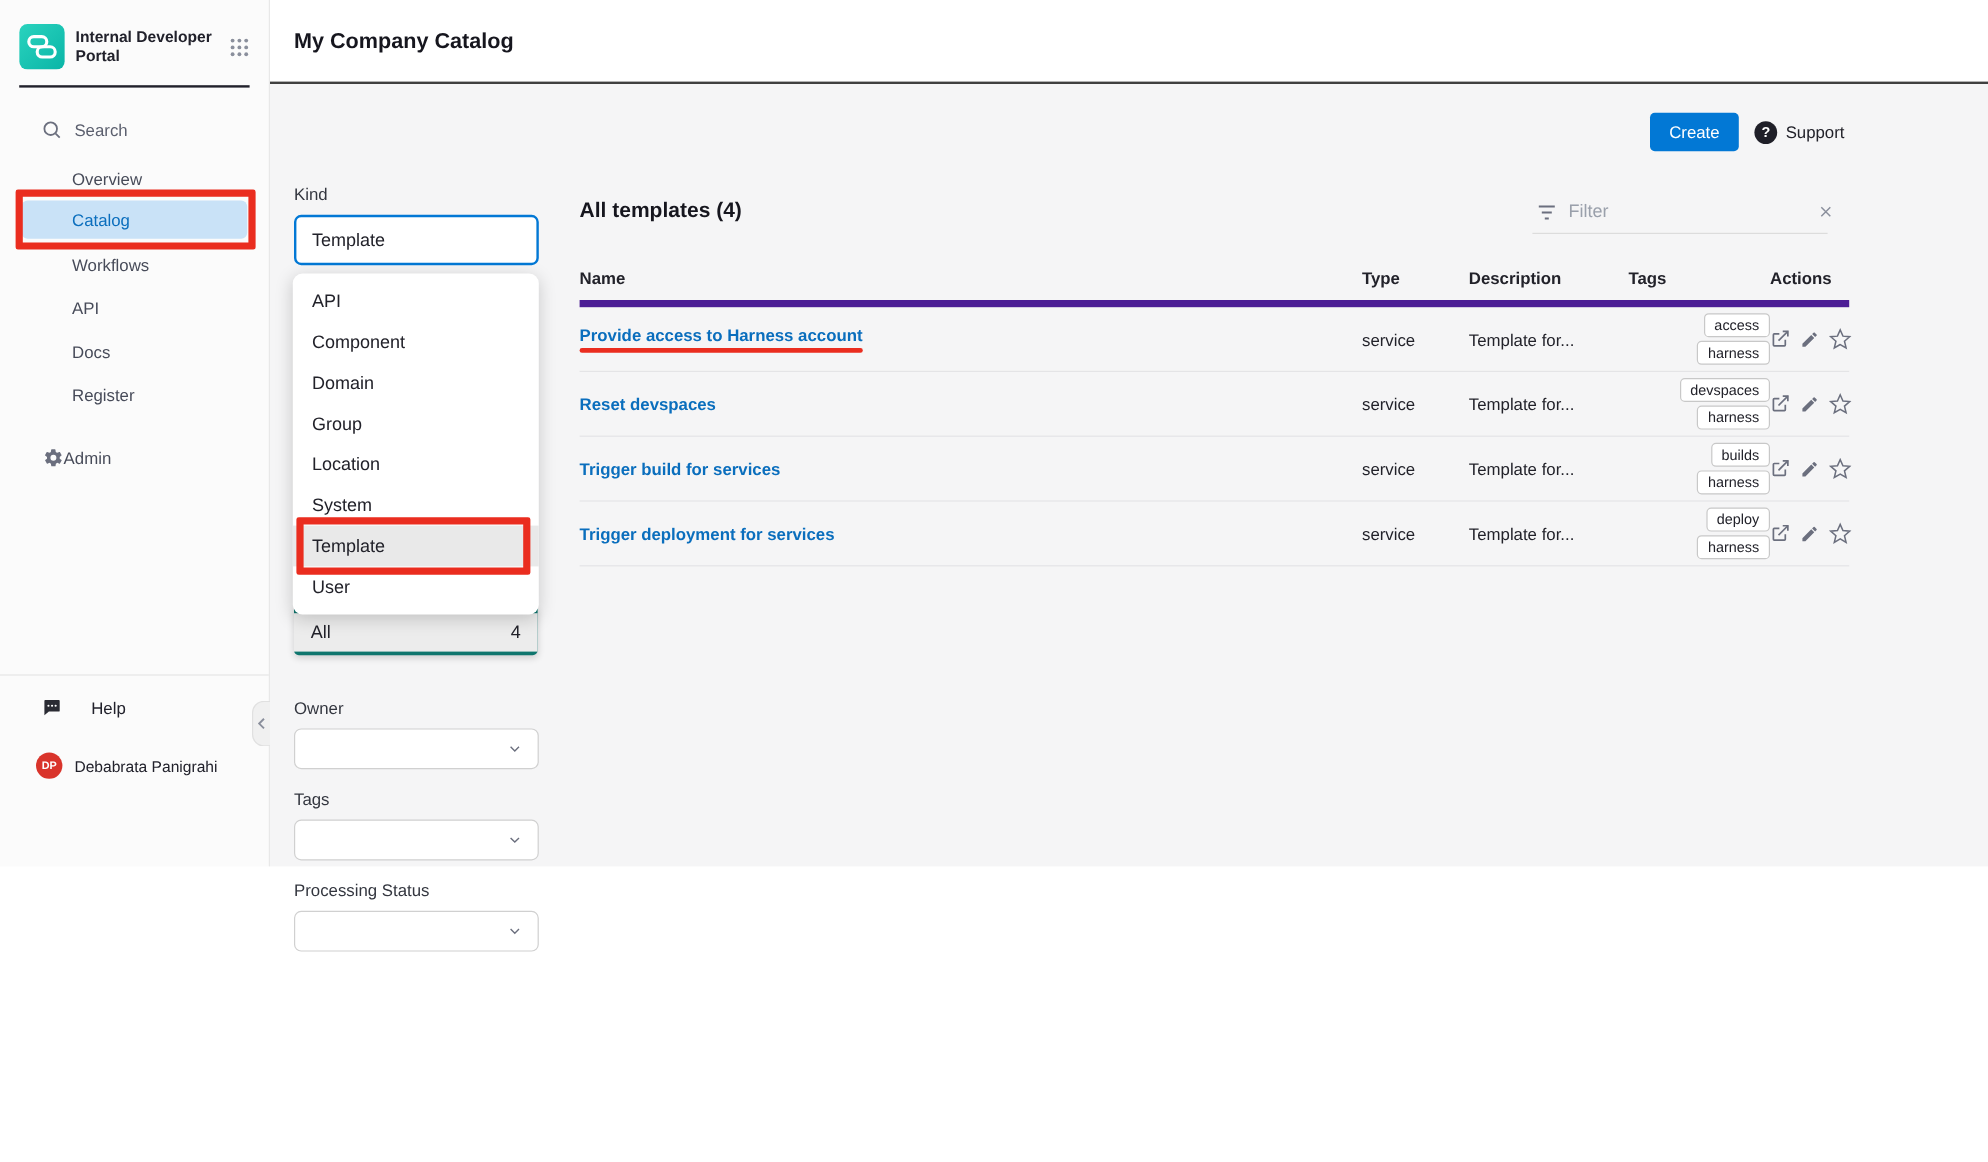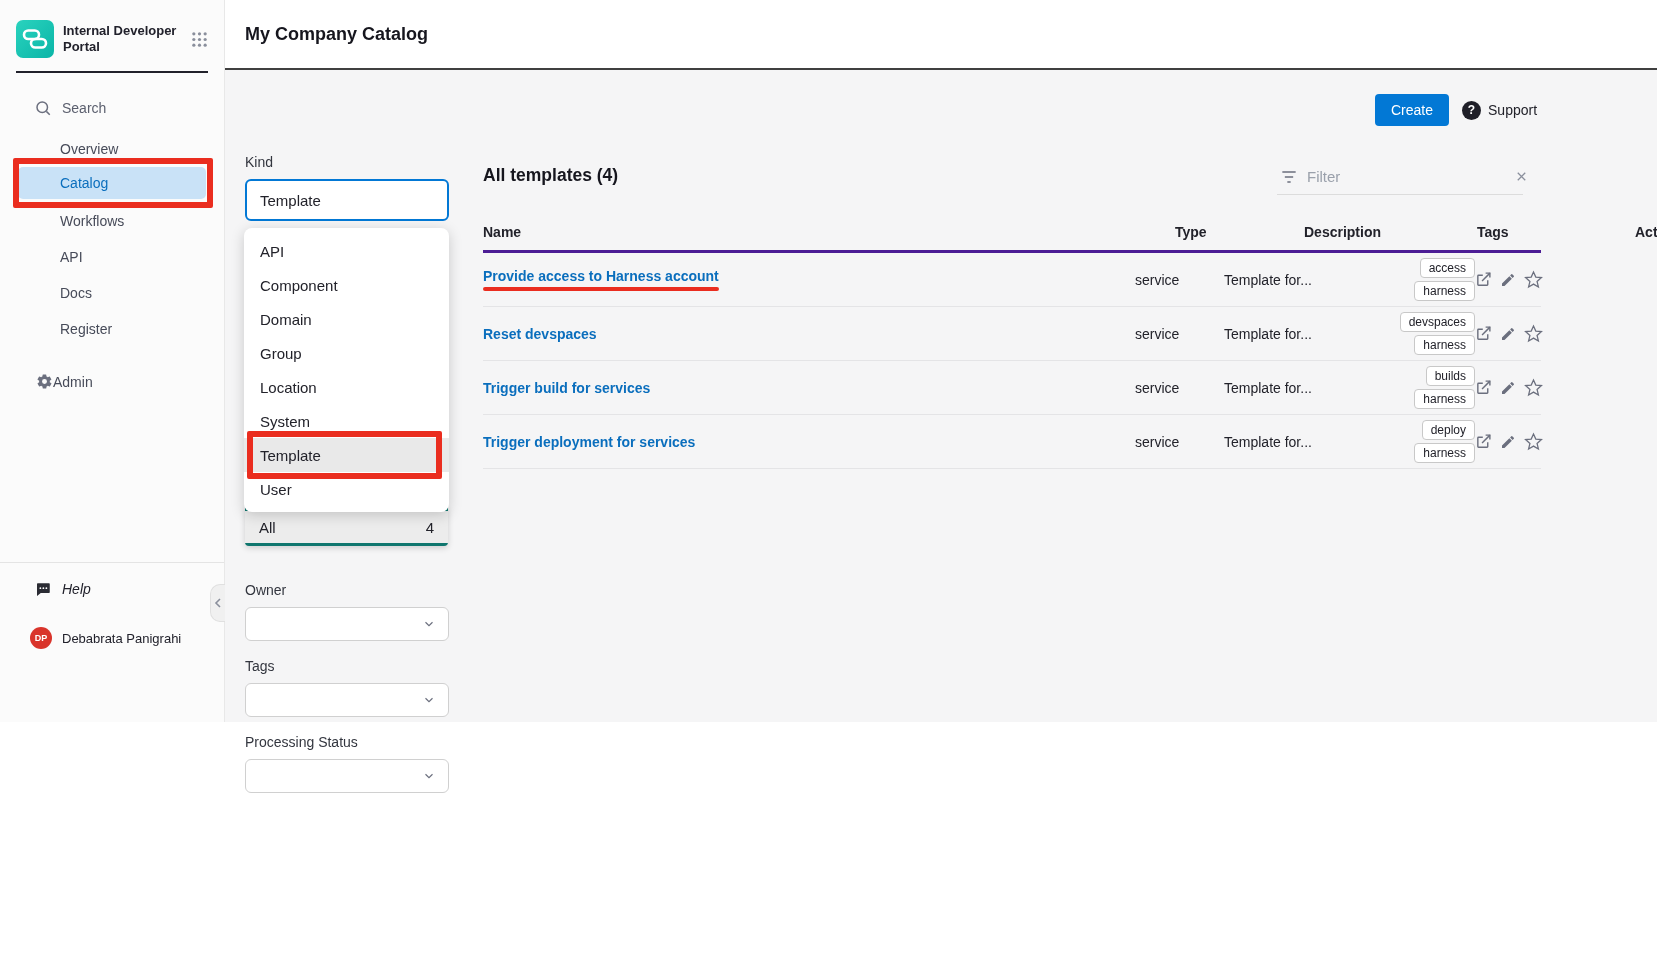--- a/index.html
+++ b/index.html
@@ -21,22 +21,22 @@
     font-size:14px; color:#474b59; cursor:pointer; }
   .nav-item-active-wrap { height:36px; display:flex; padding:0 18px; }
   .nav-item.active { position:relative; flex:1; height:32px; padding-left:42px;
     background:#c9e2f7; color:#0a6ebd; border-radius:5px; }
   .ann-box { position:absolute; left:-5px; right:-7px; top:-9px; bottom:-9px;
     border:6px solid #ea2d1f; border-radius:2px; pointer-events:none; z-index:20; }
   .admin-row { display:flex; align-items:center; gap:0; margin:26px 0 0 36px;
     font-size:14px; color:#474b59; }
   .sidebar-bottom { position:absolute; left:0; bottom:0; width:100%; height:160px;
     border-top:1px solid #e4e4e4; }
-  .help-row { display:flex; gap:10px; margin:18px 0 0 34px;
-    font-size:14px; color:#21212b;font-style:italic; }
+  .help-row { display:flex; align-items:center; gap:24px; margin:18px 0 0 34px;
+    font-size:14px; color:#21212b; }
   .user-row { display:flex; align-items:center; gap:10px; margin:28px 0 0 30px;
     font-size:13px; color:#21212b; }
   .avatar { width:22px; height:22px; border-radius:50%; background:#d9342b; color:#fff;
     font-size:9px; font-weight:700; display:flex; align-items:center; justify-content:center; }
   .collapse-tab { position:absolute; right:-1px; bottom:100px; width:15px; height:38px;
     background:#f0f0f0; border:1px solid #e0e0e0; border-right:none;
     border-radius:10px 0 0 10px; display:flex; align-items:center; justify-content:center;
     cursor:pointer; }
 
   
@@ -77,22 +77,22 @@
 
   
   .catalog-section { position:absolute; left:258px; top:95px; width:1058px; }
   .table-title { font-size:17.5px; font-weight:700; color:#16161e; }
   .table-filter { position:absolute; top:-2px; right:18px; width:246px; height:32px;
     display:flex; align-items:center; gap:8px; border-bottom:1px solid #dcdcdc; padding:0 2px 4px; }
   .table-filter input { flex:1; border:none; outline:none; background:transparent;
     font-size:15px; color:#22222a; font-family:"Liberation Sans",sans-serif; }
   .table-filter input::placeholder { color:#9aa0ab; }
   .thead, .trow { display:grid; grid-template-columns:652px 89px 133px 118px 1fr; align-items:center; }
-  .thead { margin-top:38px; padding-bottom:10px; border-bottom:3px solid #4c1d95;
-    font-size:14px; font-weight:700; color:#22222a;gap:40px; }
+  .thead { margin-top:38px; padding-bottom:10px; border-bottom:6px solid #4c1d95;
+    font-size:14px; font-weight:700; color:#22222a; }
   .trow { min-height:53px; border-bottom:1px solid #e4e4e6; font-size:14px; color:#22222a; }
   .cell-name a { color:#0a6ebd; font-weight:700; font-size:14px; text-decoration:none; cursor:pointer; }
   .name-wrap { display:inline-block; }
   .red-underline::after { content:""; display:block; height:4px; background:#ea2d1f;
     border-radius:2px; margin-top:3px; }
   .cell-tags { display:flex; flex-direction:column; align-items:flex-end; gap:3px; padding:5px 0; }
   .tag-chip { border:1px solid #c8c8c8; border-radius:4px; background:#fff; padding:2px 8px;
     font-size:12px; color:#22222a; white-space:nowrap; }
   .cell-actions { display:flex; align-items:center; gap:8px; }
   .icon-btn { display:flex; align-items:center; cursor:pointer; background:none; border:none; padding:0; }

